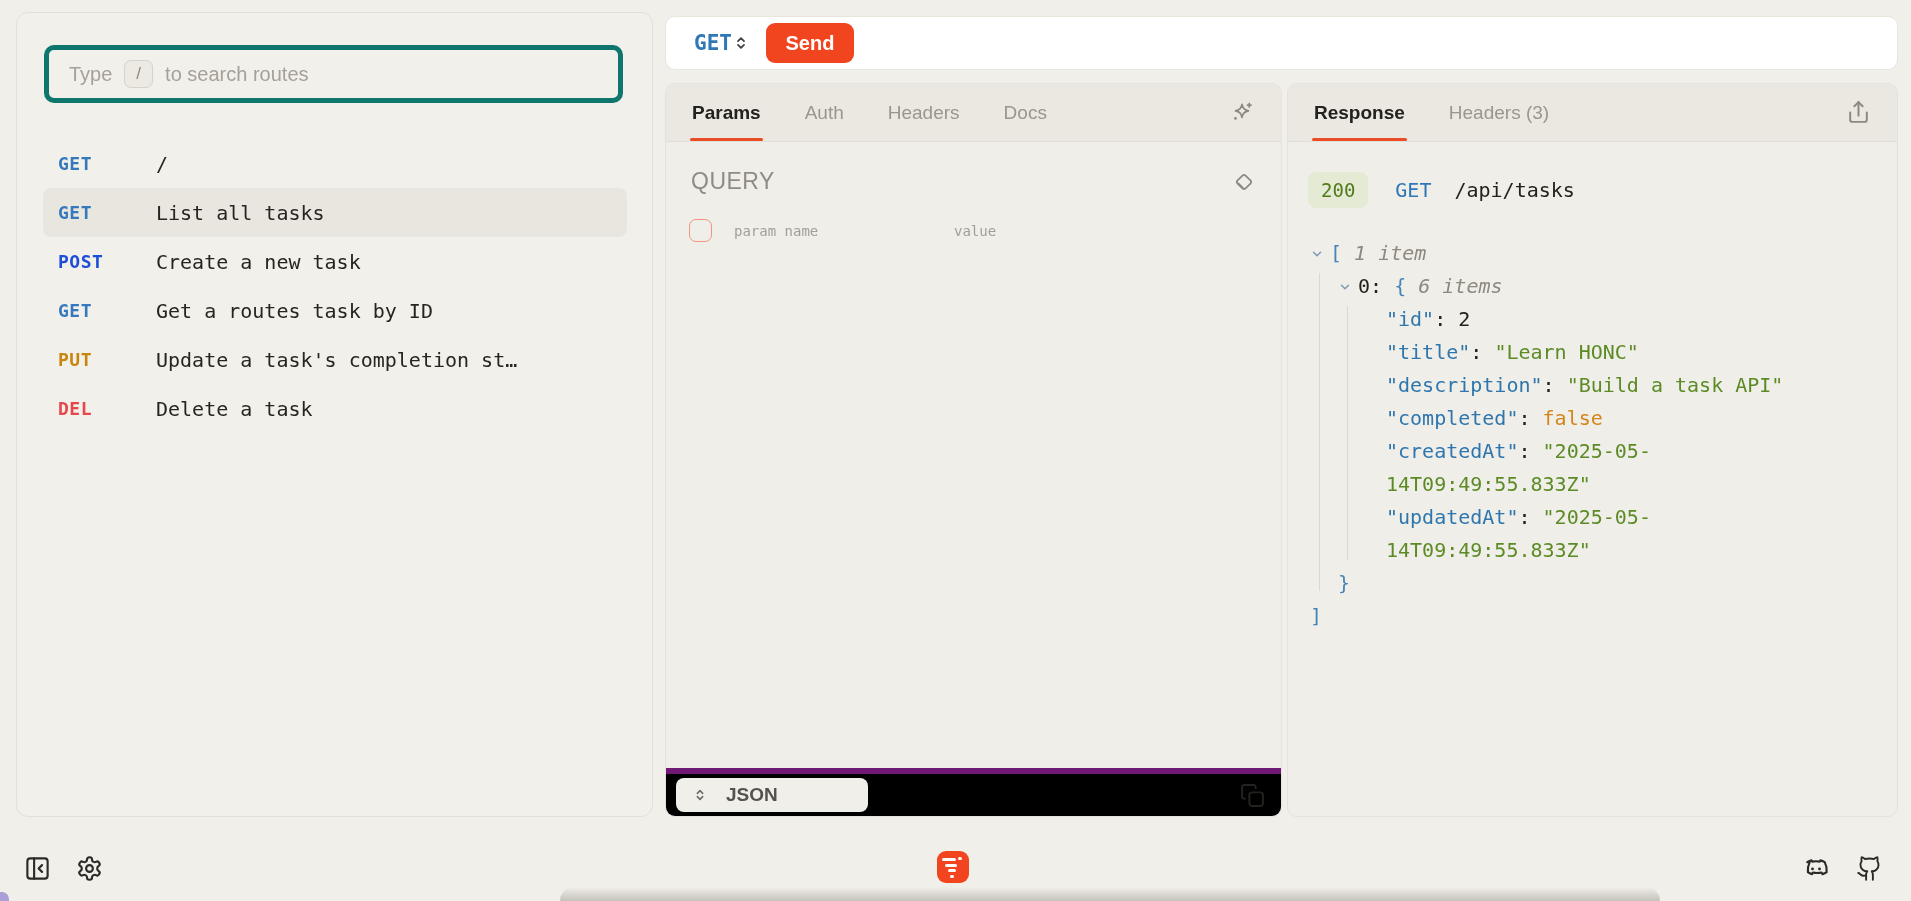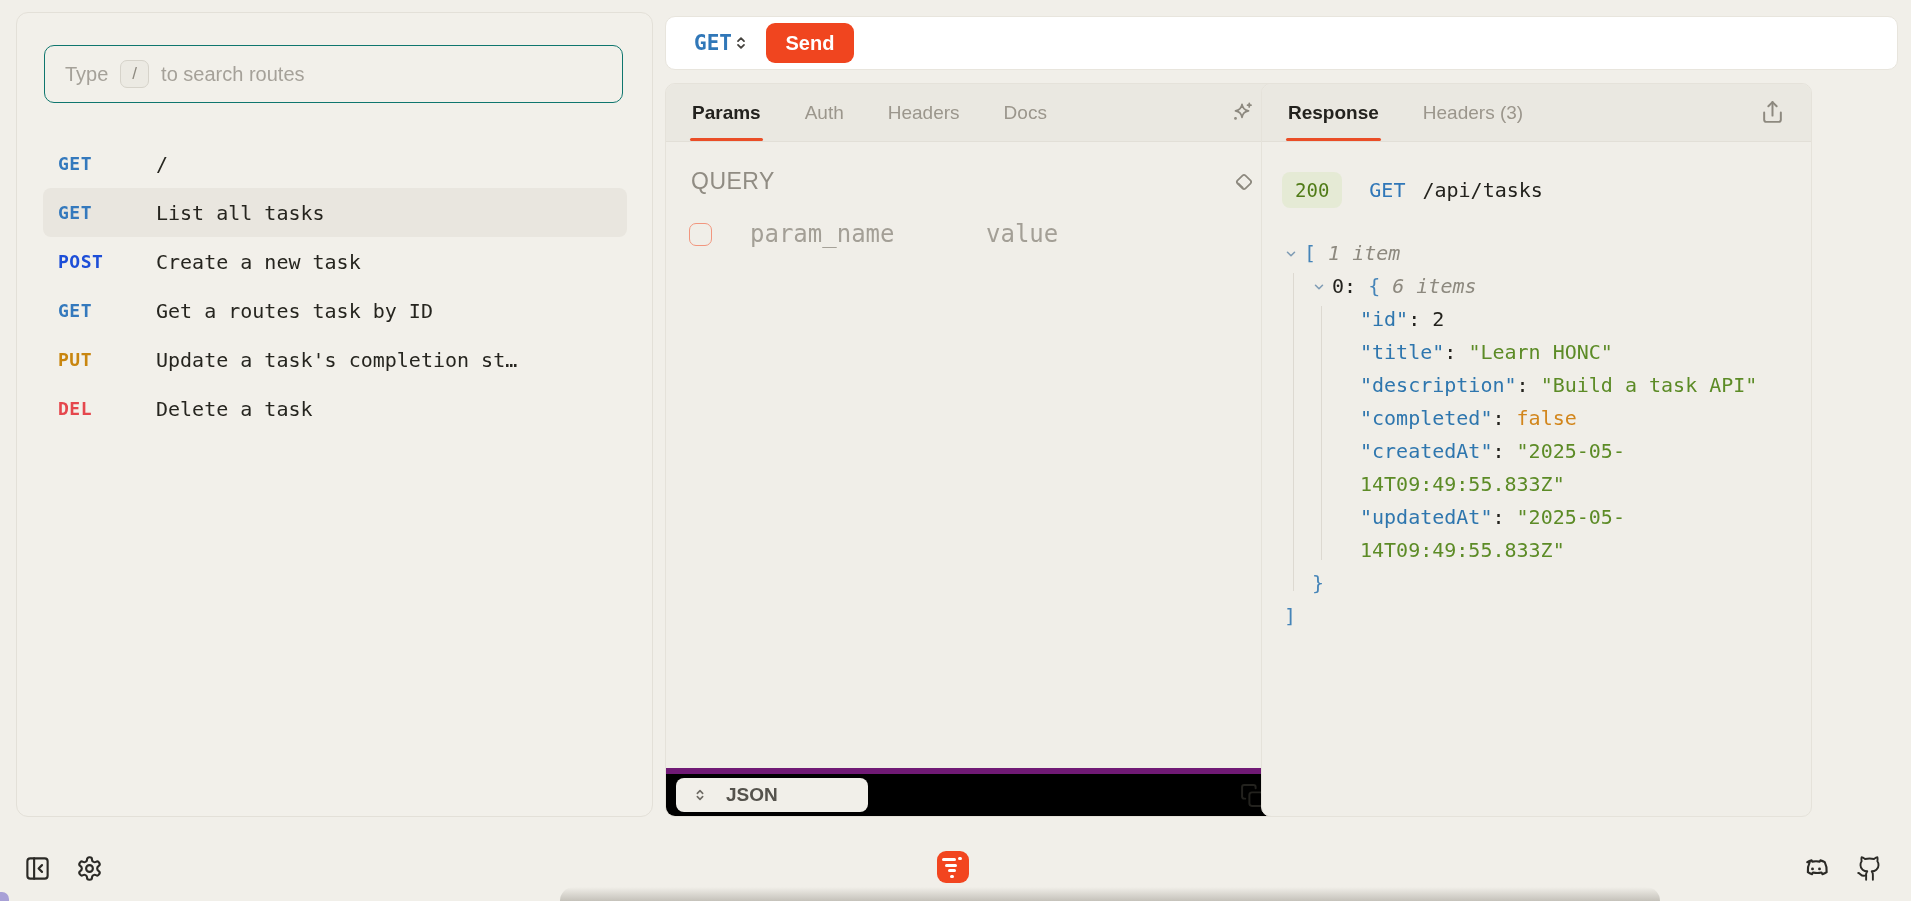--- a/index.html
+++ b/index.html
@@ -4,21 +4,21 @@
 <style>
   html,body{margin:0;padding:0;}
   .app{position:relative;width:1911px;height:901px;background:#f1efe9;
        font-family:"Liberation Sans",sans-serif;overflow:hidden;}
   .mono{font-family:"DejaVu Sans Mono","Liberation Mono",monospace;}
 
   
   .sidebar{position:absolute;left:16px;top:12px;width:635px;height:803px;
            background:#f2f0ea;border:1px solid #e3e0d8;border-radius:12px;}
   .searchbox{position:absolute;left:27px;top:32px;width:579px;height:58px;box-sizing:border-box;
-             border:1px solid #0f766e;border-radius:10px;display:flex;align-items:center;
+             border:5px solid #0f766e;border-radius:10px;display:flex;align-items:center;
              gap:12px;padding:0 20px;color:#a5a199;font-size:20px;cursor:text;}
   .searchbox kbd{font-family:"Liberation Sans",sans-serif;padding:3px 11px;border:1px solid #d6d3ca;
                  border-radius:7px;background:#eceae3;color:#8d897f;font-size:17px;}
   .routes{position:absolute;left:26px;right:25px;top:126px;margin:0;padding:0;list-style:none;
           display:flex;flex-direction:column;}
   .route{height:49px;display:flex;align-items:center;border-radius:8px;padding:0 15px;
          font-family:"DejaVu Sans Mono","Liberation Mono",monospace;font-size:20px;color:#26251f;cursor:pointer;}
   .route.selected{background:#e9e6df;}
   .route .rmethod{width:98px;font-size:18px;font-weight:bold;letter-spacing:.5px;}
   .m-GET{color:#3479bd}.m-POST{color:#1d4ed8}.m-PUT{color:#c9860f}.m-DEL{color:#e5474d}
@@ -31,56 +31,56 @@
   .url-input{flex:1;margin-left:44px;border:none;outline:none;background:transparent;
              font-family:"DejaVu Sans Mono","Liberation Mono",monospace;font-size:20px;color:#21201c;}
   .stepper{color:#45433e;margin-right:16px;display:flex;cursor:pointer;}
   .send{width:88px;height:40px;margin-right:9px;background:#f0451f;color:#fff;border:none;
         border-radius:9px;font-size:20px;font-weight:bold;cursor:pointer;font-family:inherit;}
 
   
   .panel{position:absolute;top:83px;height:734px;box-sizing:border-box;background:#f0eee8;
          border:1px solid #e5e2da;border-radius:10px;overflow:hidden;display:flex;flex-direction:column;}
   .request-panel{left:665px;width:617px;}
-  .response-panel{left:1261px;width:551px;}
+  .response-panel{left:1287px;width:611px;}
   .tabbar{height:57px;flex:0 0 57px;background:#eae8e1;border-bottom:1px solid #e2dfd7;
           display:flex;align-items:stretch;padding:0 26px;position:relative;}
   .tabs{display:flex;gap:44px;}
   .tab{display:flex;align-items:center;font-size:19px;color:#9b968c;position:relative;cursor:pointer;}
   .tab.active{color:#23221e;font-weight:bold;}
   .tab.active::after{content:"";position:absolute;left:-2px;right:-2px;bottom:0;height:3px;
                      background:#ea4d26;border-radius:2px;}
   .bar-icon{margin-left:auto;align-self:center;color:#8d897f;display:flex;cursor:pointer;}
   .panel-body{flex:1;position:relative;}
 
   
   .query-row{display:flex;align-items:center;padding:26px 24px 0 25px;}
   .query-label{font-size:23px;letter-spacing:.5px;color:#908c83;}
   .eraser{margin-left:auto;color:#8d897f;display:flex;cursor:pointer;}
   .param-row{display:flex;align-items:center;padding:24px 24px 0 23px;}
   .checkbox{width:23px;height:23px;box-sizing:border-box;border:1.5px solid #f2967e;
             border-radius:7px;cursor:pointer;flex:0 0 auto;}
-  .param-input{background:transparent;border:none;outline:none;margin-left:36px;
-               font-family:"DejaVu Sans Mono","Liberation Mono",monospace;font-size:24px;color:#be185d;}
+  .param-input{background:transparent;border:none;outline:none;margin-left:20px;
+               font-family:"DejaVu Sans Mono","Liberation Mono",monospace;font-size:14px;color:#be185d;}
   .param-input::placeholder{color:#a39f96;}
   .pi-name{width:196px;}
   .pi-value{width:220px;}
   .panel-footer{flex:0 0 42px;background:#000000;border-top:6px solid #701a75;
                 display:flex;align-items:center;padding:0 10px;}
   .format-select{display:flex;align-items:center;gap:18px;height:34px;padding:0 16px;
                  border-radius:8px;background:#f1efe9;color:#55534d;font-size:19px;
                  font-weight:bold;cursor:pointer;min-width:160px;}
   .copy-btn{margin-left:auto;background:none;border:none;color:#23221e;display:flex;cursor:pointer;}
 
   
   .status-row{margin:30px 0 0 20px;display:flex;align-items:center;
               font-family:"DejaVu Sans Mono","Liberation Mono",monospace;}
   .status-badge{background:#e5ead5;color:#507b17;border-radius:8px;padding:7px 13px;font-size:19px;}
   .res-method{color:#3077b8;margin-left:27px;font-size:20px;}
-  .res-path{color:#23221d;margin-left:17px;font-size:20px;}
+  .res-path{color:#23221d;margin-left:23px;font-size:20px;}
   .json-tree{position:relative;margin:29px 0 0 22px;
              font-family:"DejaVu Sans Mono","Liberation Mono",monospace;
              font-size:20px;line-height:33px;color:#23221d;}
   .code-line{white-space:pre;display:flex;align-items:center;height:33px;}
   .chev{width:20px;display:inline-flex;align-items:center;color:#7f9cb5;cursor:pointer;flex:0 0 20px;}
   .tk-key{color:#2e76ae}.tk-str{color:#5c8b26}.tk-num{color:#23221d}
   .tk-bool{color:#d2861c}.tk-brace{color:#4584b8}.tk-punc{color:#23221d}
   .tk-meta{color:#8d897f;font-style:italic}
   .guide{position:absolute;width:1px;background:#ddd9d1;}
 

